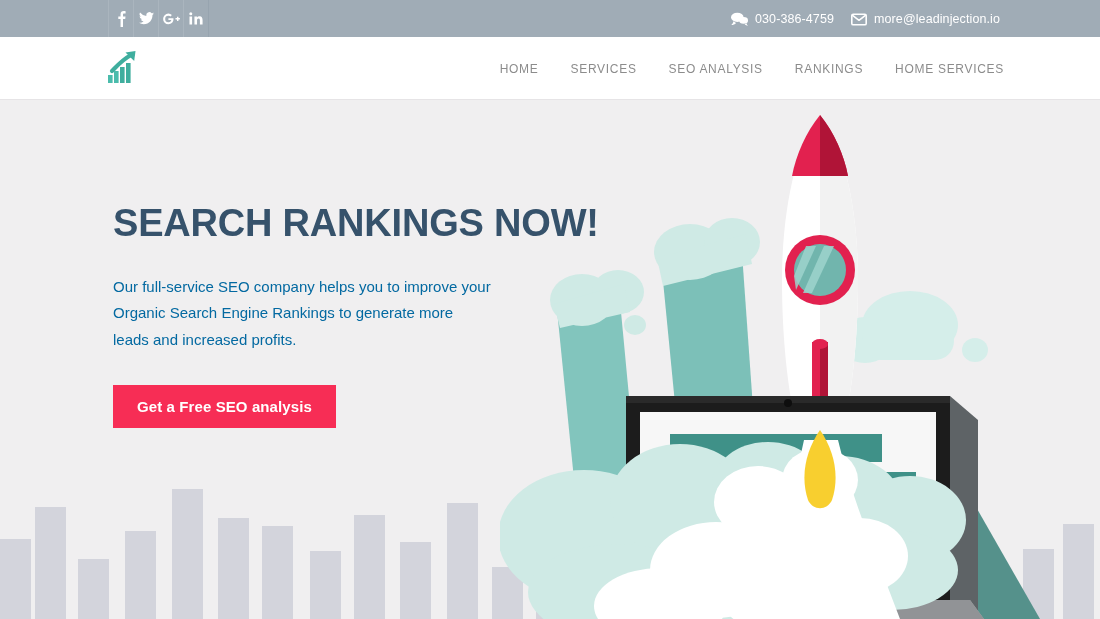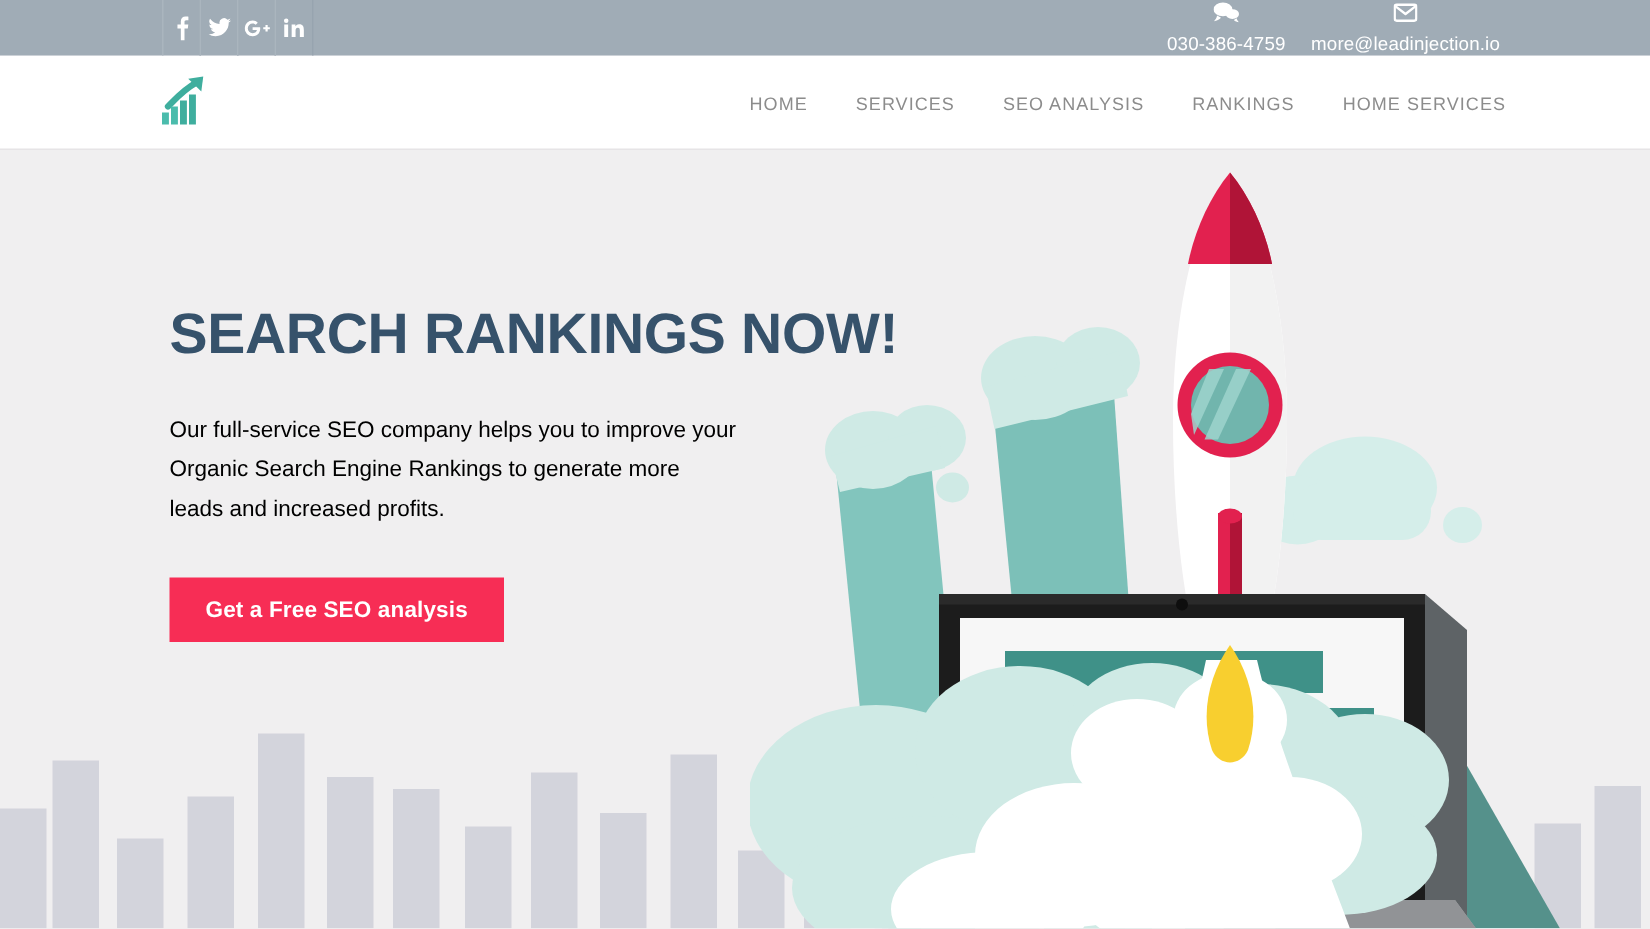--- a/index.html
+++ b/index.html
@@ -24,21 +24,21 @@
     margin-right:-1px;
   }
   .social-item svg { display:block; fill:#ffffff; }
   .social-item:first-child { border-left:1px solid #aab5be; }
 
   .contact {
     position:absolute; right:100px; top:0; height:37px;
     display:flex; align-items:center; gap:17px;
     color:#ffffff; font-size:12.5px;
   }
-  .contact-block { display:flex; align-items:center; gap:7px;flex-direction:column; }
+  .contact-block { display:flex; align-items:flex-end; gap:7px; }
   .contact-block svg { display:block; fill:#ffffff; }
   .contact-text { color:#ffffff; letter-spacing:.1px; }
 
   
   .header {
     position:absolute; top:37px; left:0; width:1100px; height:63px;
     background:#ffffff; z-index:35;
     border-bottom:1px solid #e6e4e6;
   }
   .logo { position:absolute; left:106px; top:12px; display:flex; align-items:center; gap:8px; }
@@ -61,21 +61,21 @@
   .nav-item:last-child { padding-right:0; }
 
   
   .hero-text { position:absolute; left:113px; top:200px; z-index:20; }
   .headline {
     font-size:38px; font-weight:bold; color:#36526b; line-height:1.25;
     letter-spacing:-.2px;
   }
   .headline .l2 { display:block; }
   .subtext {
-    margin-top:26px; font-size:15px; color:#000000; line-height:1.77; max-width:380px;
+    margin-top:26px; font-size:15px; color:#0369a1; line-height:1.77; max-width:380px;
   }
   .cta {
     display:inline-block; margin-top:32px;
     background:#f72d55; color:#ffffff;
     font-size:15px; font-weight:bold;
     padding:13px 24px; border:none; cursor:pointer;
     letter-spacing:.1px; font-family:"Liberation Sans", sans-serif;
   }
 
   

